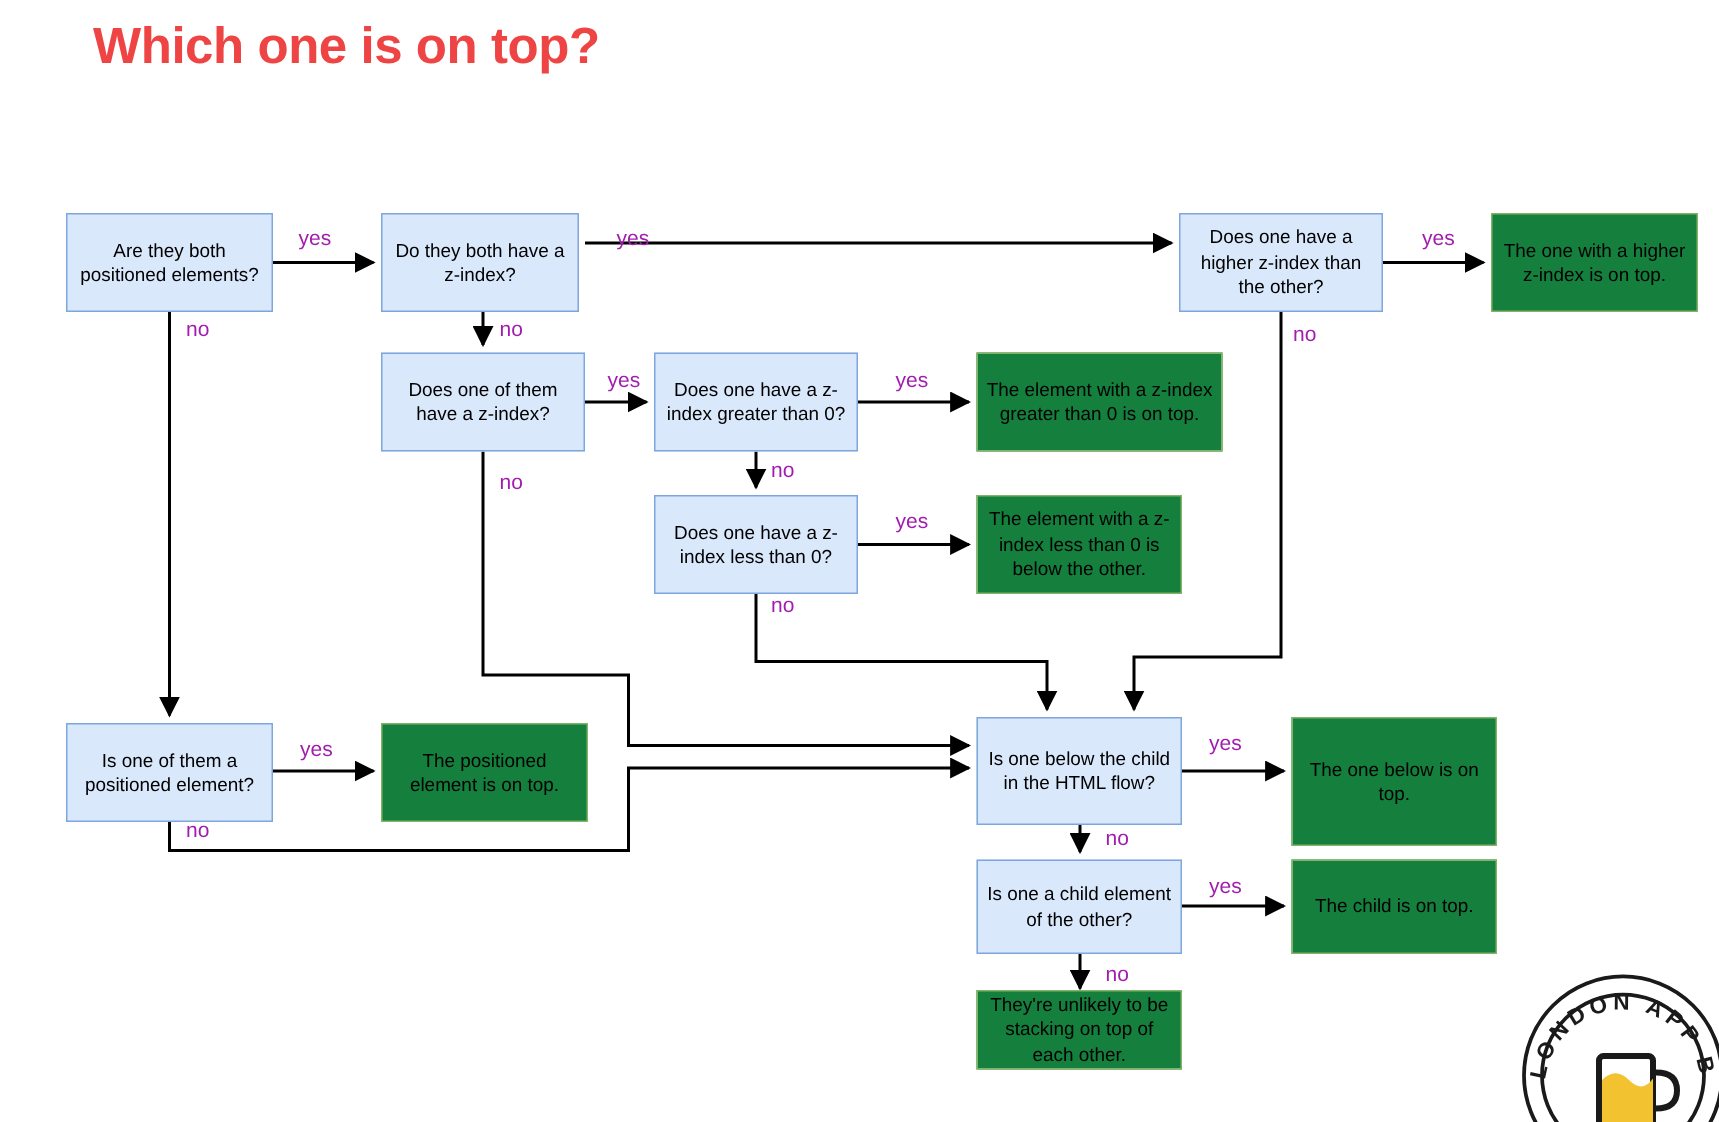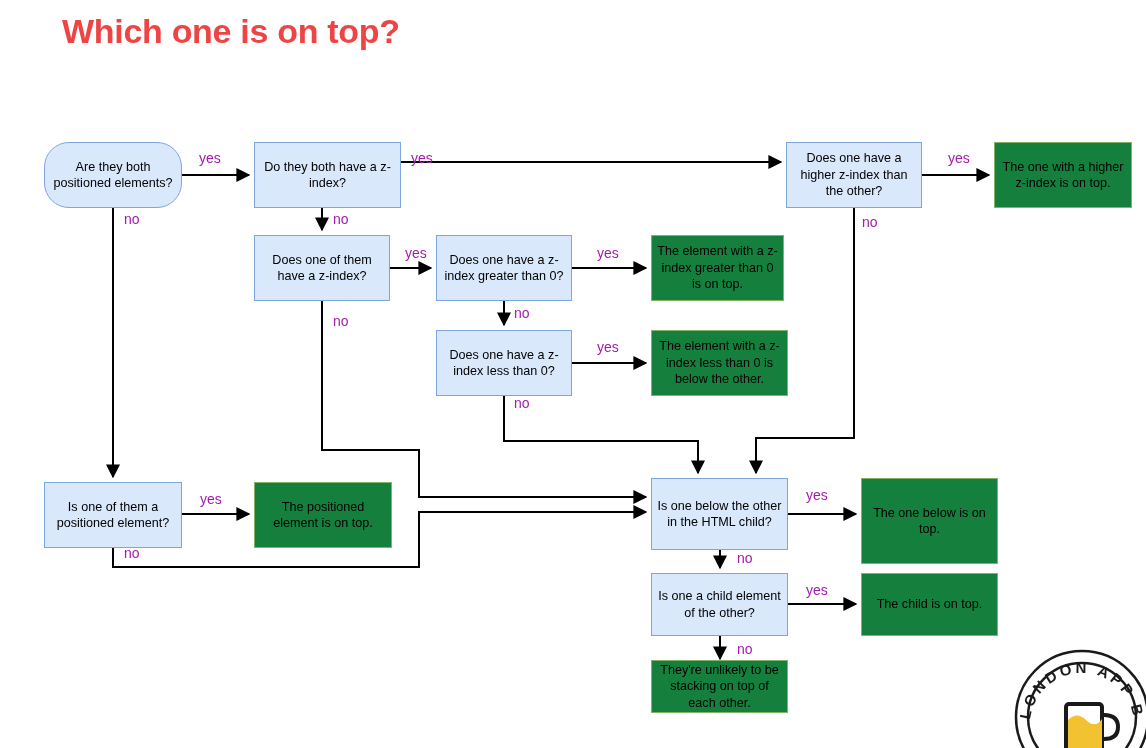--- a/index.html
+++ b/index.html
@@ -112,32 +112,32 @@
 
     <path d="M 720 550 L 720 568"></path>
 
     <path d="M 788 604 L 856 604"></path>
 
     <path d="M 720 636 L 720 659"></path>
   </g>
 </svg>
 
 <div id="nodes-layer">
-    <div class="node-box node-decision" style="left: 44px; top: 142px; width: 138px; height: 66px; border-radius: 25px;">Are they both positioned elements?</div>
-    <div class="node-box node-decision" style="left: 254px; top: 142px; width: 147px; height: 66px;">Do they both have a z-index?</div>
+    <div class="node-box node-decision" style="left: 44px; top: 142px; width: 138px; height: 66px;">Are they both positioned elements?</div>
+    <div class="node-box node-decision" style="left: 254px; top: 142px; width: 132px; height: 66px;">Do they both have a z-index?</div>
     <div class="node-box node-decision" style="left: 786px; top: 142px; width: 136px; height: 66px;">Does one have a higher z-index than the other?</div>
     <div class="node-box node-result" style="left: 994px; top: 142px; width: 138px; height: 66px;">The one with a higher z-index is on top.</div>
     <div class="node-box node-decision" style="left: 254px; top: 235px; width: 136px; height: 66px;">Does one of them have a z-index?</div>
     <div class="node-box node-decision" style="left: 436px; top: 235px; width: 136px; height: 66px;">Does one have a z-index greater than 0?</div>
-    <div class="node-box node-result" style="left: 651px; top: 235px; width: 133px; height: 66px;">The element with a z-index greater than 0 is on top.</div>
+    <div class="node-box node-result" style="left: 651px; top: 235px; width: 164px; height: 66px;">The element with a z-index greater than 0 is on top.</div>
     <div class="node-box node-decision" style="left: 436px; top: 330px; width: 136px; height: 66px;">Does one have a z-index less than 0?</div>
     <div class="node-box node-result" style="left: 651px; top: 330px; width: 137px; height: 66px;">The element with a z-index less than 0 is below the other.</div>
     <div class="node-box node-decision" style="left: 44px; top: 482px; width: 138px; height: 66px;">Is one of them a positioned element?</div>
     <div class="node-box node-result" style="left: 254px; top: 482px; width: 138px; height: 66px;">The positioned element is on top.</div>
-    <div class="node-box node-decision" style="left: 651px; top: 478px; width: 137px; height: 72px;">Is one below the other in the HTML child?</div>
+    <div class="node-box node-decision" style="left: 651px; top: 478px; width: 137px; height: 72px;">Is one below the child in the HTML flow?</div>
     <div class="node-box node-result" style="left: 861px; top: 478px; width: 137px; height: 86px;">The one below is on top.</div>
     <div class="node-box node-decision" style="left: 651px; top: 573px; width: 137px; height: 63px;">Is one a child element of the other?</div>
     <div class="node-box node-result" style="left: 861px; top: 573px; width: 137px; height: 63px;">The child is on top.</div>
     <div class="node-box node-result" style="left: 651px; top: 660px; width: 137px; height: 53px;">They're unlikely to be stacking on top of each other.</div>
   </div>
 <div id="labels-layer">
     <div class="edge-label" style="left: 199px; top: 151px;">yes</div>
     <div class="edge-label" style="left: 124px; top: 212px;">no</div>
     <div class="edge-label" style="left: 411px; top: 151px;">yes</div>
     <div class="edge-label" style="left: 333px; top: 212px;">no</div>

